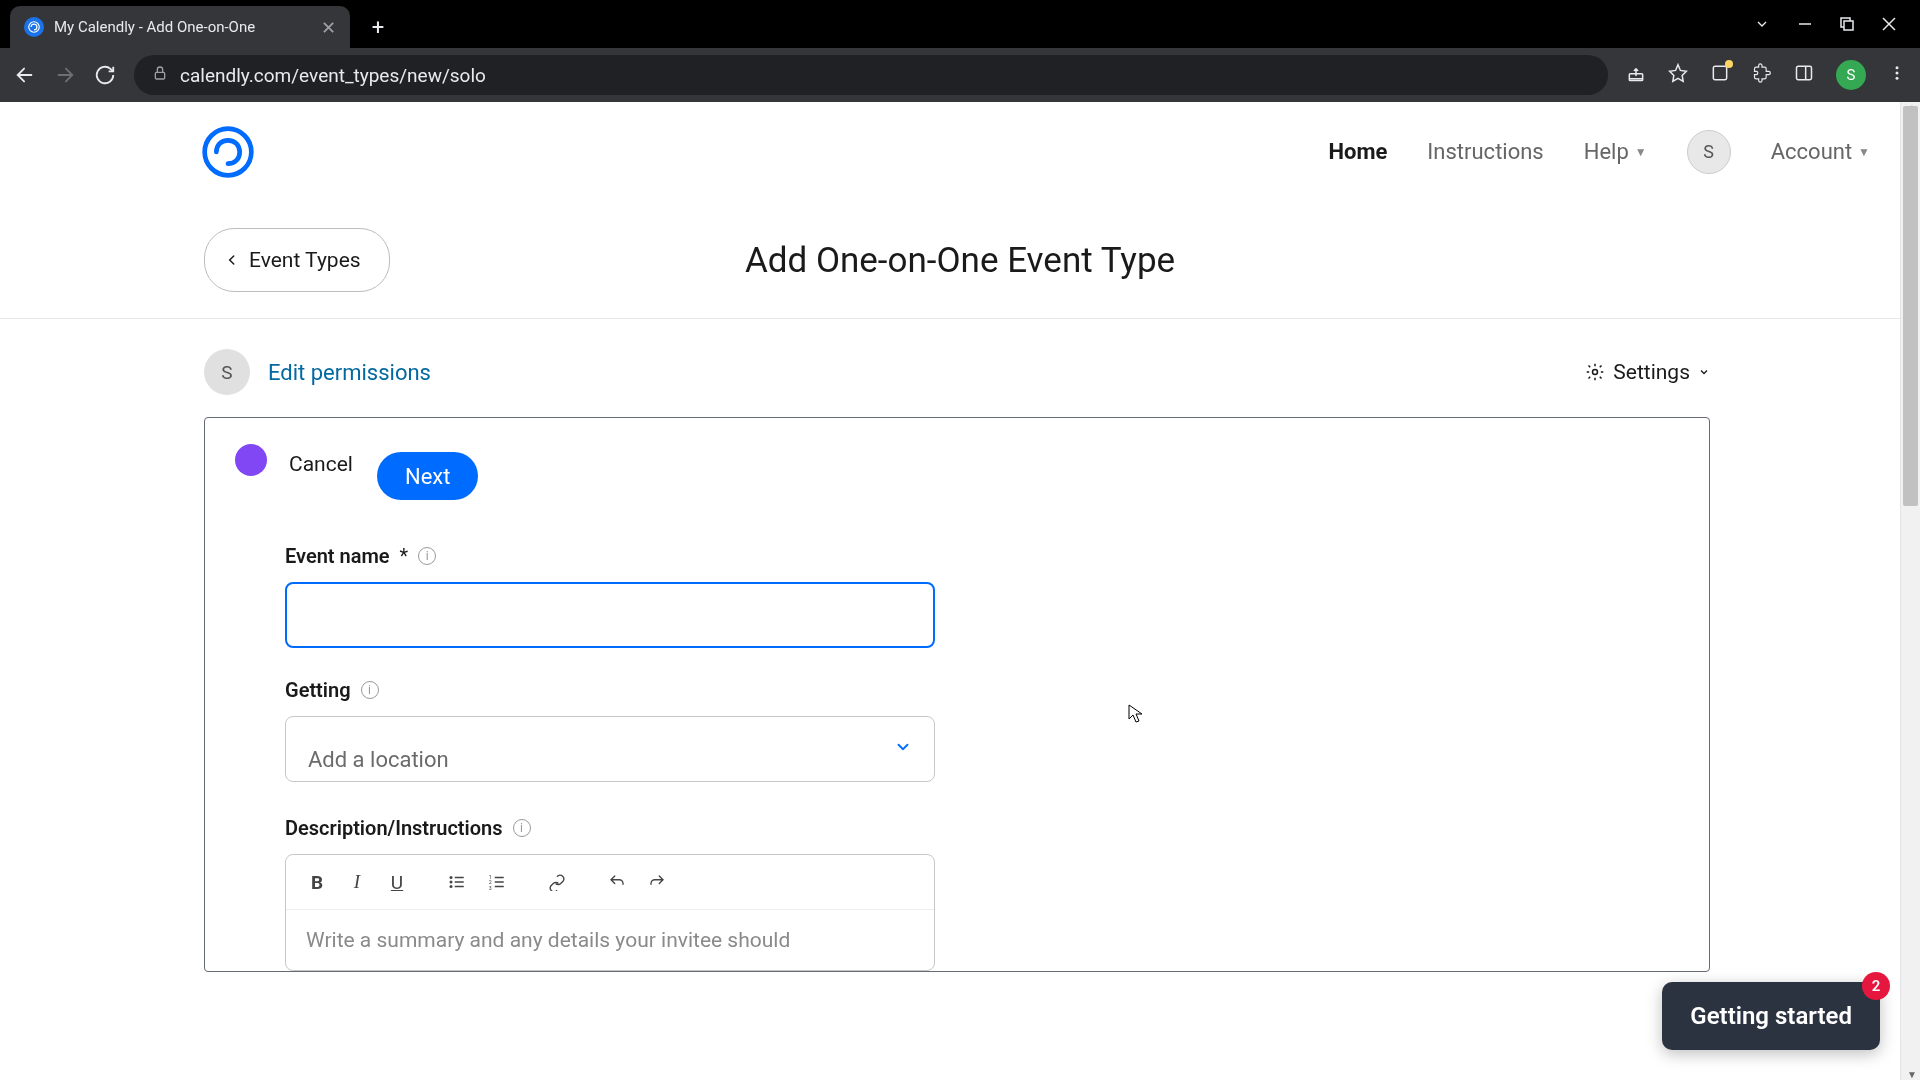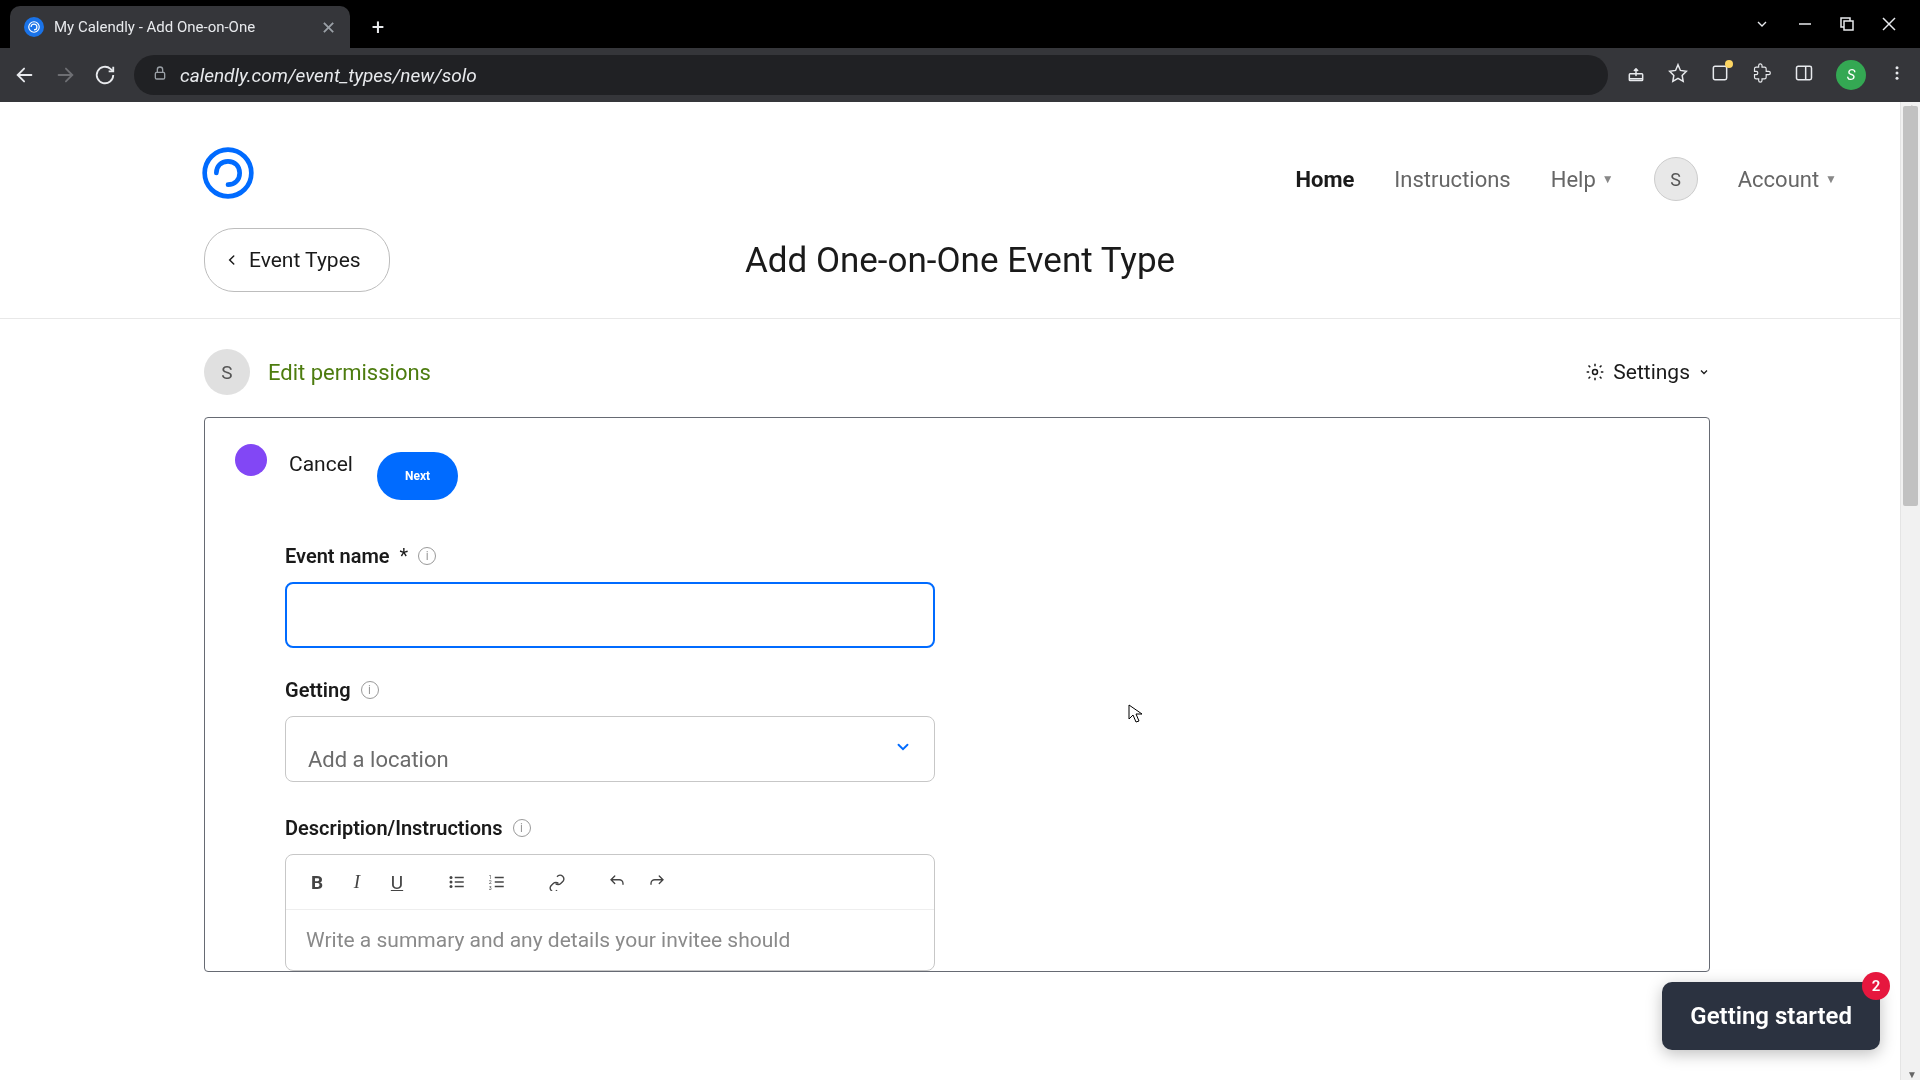--- a/index.html
+++ b/index.html
@@ -9,64 +9,64 @@
 .chrome-top { background:#000; height:48px; display:flex; align-items:flex-end; padding-left:10px; position:relative; }
 .tab { background:#35363a; height:42px; width:340px; border-radius:10px 10px 0 0; display:flex; align-items:center; padding:0 14px; gap:10px; color:#e8eaed; font-size:15px; }
 .tab .favicon { width:20px; height:20px; border-radius:50%; background:#1a73e8; display:flex; align-items:center; justify-content:center; }
 .tab .favicon svg { width:14px; height:14px; }
 .tab .title { flex:1; white-space:nowrap; overflow:hidden; text-overflow:ellipsis; }
 .tab .close { color:#9aa0a6; cursor:pointer; font-size:18px; }
 .new-tab { width:36px; height:36px; display:flex; align-items:center; justify-content:center; color:#e8eaed; font-size:22px; margin-left:10px; margin-bottom:3px; cursor:pointer; }
 .window-controls { position:absolute; right:0; top:0; display:flex; height:48px; align-items:center; gap:28px; padding-right:24px; color:#e8eaed; }
 .window-controls span { cursor:pointer; display:flex; align-items:center; }
 
-.chrome-bar { background:#35363a; height:54px; display:flex; align-items:center; padding:0 14px; gap:18px;font-style:italic; }
+.chrome-bar { background:#35363a; height:54px; display:flex; align-items:center; padding:0 14px; gap:18px; }
 .nav-btn { color:#e8eaed; cursor:pointer; display:flex; align-items:center; }
 .nav-btn.disabled { color:#6e6f73; }
 .url-bar { flex:1; background:#202124; border-radius:30px; height:40px; display:flex; align-items:center; padding:0 18px; gap:12px; color:#e8eaed; }
 .url-bar .lock { color:#9aa0a6; }
 .url-bar .url { font-size:19px; color:#e8eaed; }
 .bar-right { display:flex; align-items:center; gap:22px; color:#e8eaed; }
 .bar-right .avatar { width:30px; height:30px; border-radius:50%; background:#34a853; color:#fff; display:flex; align-items:center; justify-content:center; font-size:15px; }
 
 
 .viewport { background:#fff; height:978px; position:relative; overflow:hidden; }
 .scrollbar-track { position:absolute; right:0; top:0; width:20px; height:100%; background:#f1f1f1; border-left:1px solid #e4e4e4;}
 .scrollbar-thumb { position:absolute; right:2px; top:4px; width:15px; height:400px; background:#c1c1c1; border-radius:2px; }
 .scrollbar-up { position:absolute; right:3px; top:0; font-size:10px; color:#666;}
 .scrollbar-down { position:absolute; right:3px; bottom:0; font-size:10px; color:#666;}
 
-.app-header { height:100px; display:flex; align-items:flex-end; padding:0 83px 0 200px; border-bottom:1px solid transparent; }
+.app-header { height:100px; display:flex; align-items:center; padding:0 50px 0 200px; border-bottom:1px solid transparent; }
 .logo { width:56px; height:56px; display:flex; align-items:center; justify-content:center; }
 .header-nav { margin-left:auto; display:flex; align-items:center; gap:40px; font-size:22px; color:#666; }
 .header-nav .active { color:#1a1a1a; font-weight:700; }
 .header-nav .item { cursor:pointer; display:flex; align-items:center; gap:6px; }
 .header-nav .caret { font-size:12px; color:#888; }
 .header-avatar { width:44px; height:44px; border-radius:50%; border:1px solid #ccc; background:#e8e8e8; display:flex; align-items:center; justify-content:center; color:#555; font-size:18px; }
 
 .subheader { padding:26px 0 26px 0; display:flex; align-items:center; position:relative; border-bottom:1px solid #e8e8e8; }
 .back-pill { margin-left:204px; border:1px solid #bdbdbd; border-radius:30px; height:64px; padding:0 28px 0 20px; display:flex; align-items:center; gap:10px; font-size:21px; color:#1a1a1a; cursor:pointer;text-align:center; }
 .page-title { position:absolute; left:50%; transform:translateX(-50%); font-size:35px; color:#1a1a1a; font-weight:400; }
 
 .content { padding:30px 210px 0 204px; }
 .perm-row { display:flex; align-items:center; justify-content:space-between; margin-bottom:22px; }
 .perm-left { display:flex; align-items:center; gap:18px; }
 .perm-avatar { width:46px; height:46px; border-radius:50%; background:#e0e0e0; display:flex; align-items:center; justify-content:center; color:#555; font-size:19px; }
-.perm-link { color:#4d7c0f; font-size:22px; cursor:pointer; }
+.perm-link { color:#0369a1; font-size:22px; cursor:pointer; }
 .settings-link { display:flex; align-items:center; gap:8px; color:#1a1a1a; font-size:21px; cursor:pointer; }
 
 .card { border:1.5px solid #666a73; border-radius:4px; background:#fff; }
 .card-head { display:flex; align-items:flex-start; padding:24px 34px 24px 30px; }
 .color-dot { width:32px; height:32px; border-radius:50%; background:#8247f5; margin-right:22px; margin-top:2px;}
 .card-head-titles { flex:1; }
 .card-q { font-size:22px; color:#1a1a1a; margin-bottom:4px; }
 .card-sub { font-size:20px; color:#8e8e8e; }
 .card-actions { display:flex; gap:24px; margin-top:10px;}
 .cancel-btn { color:#1a1a1a; font-size:21px; cursor:pointer; }
-.next-btn { background:#006bff; color:#fff; border:none; border-radius:26px; height:48px; padding:0 28px; font-size:12px; font-weight:700; cursor:pointer; }
+.next-btn { background:#006bff; color:#fff; border:none; border-radius:26px; height:48px; padding:0 28px; font-size:22px; font-weight:400; cursor:pointer; }
 
 .card-body { padding:20px 80px 0 80px; }
 .field-label { display:flex; align-items:center; gap:10px; font-size:20px; color:#1a1a1a; font-weight:600; margin-bottom:14px; }
 .field-label .req { font-weight:400; }
 .info-icon { width:18px; height:18px; border:1.5px solid #9a9a9a; border-radius:50%; display:inline-flex; align-items:center; justify-content:center; font-size:12px; color:#9a9a9a; font-weight:400; cursor:pointer;}
 
 .text-input { width:650px; height:66px; border:2px solid #006bff; border-radius:8px; padding:0 18px; font-size:20px; outline:none; }
 .select-box { width:650px; height:66px; border:1px solid #c7c7c7; border-radius:8px; display:flex; align-items:center; justify-content:space-between; padding:0 22px; cursor:pointer; margin-bottom:34px;}
 .select-box .ph { color:#6b6b6b; font-size:22px;margin-top:20px; }
 .select-box .chev { color:#006bff; }

